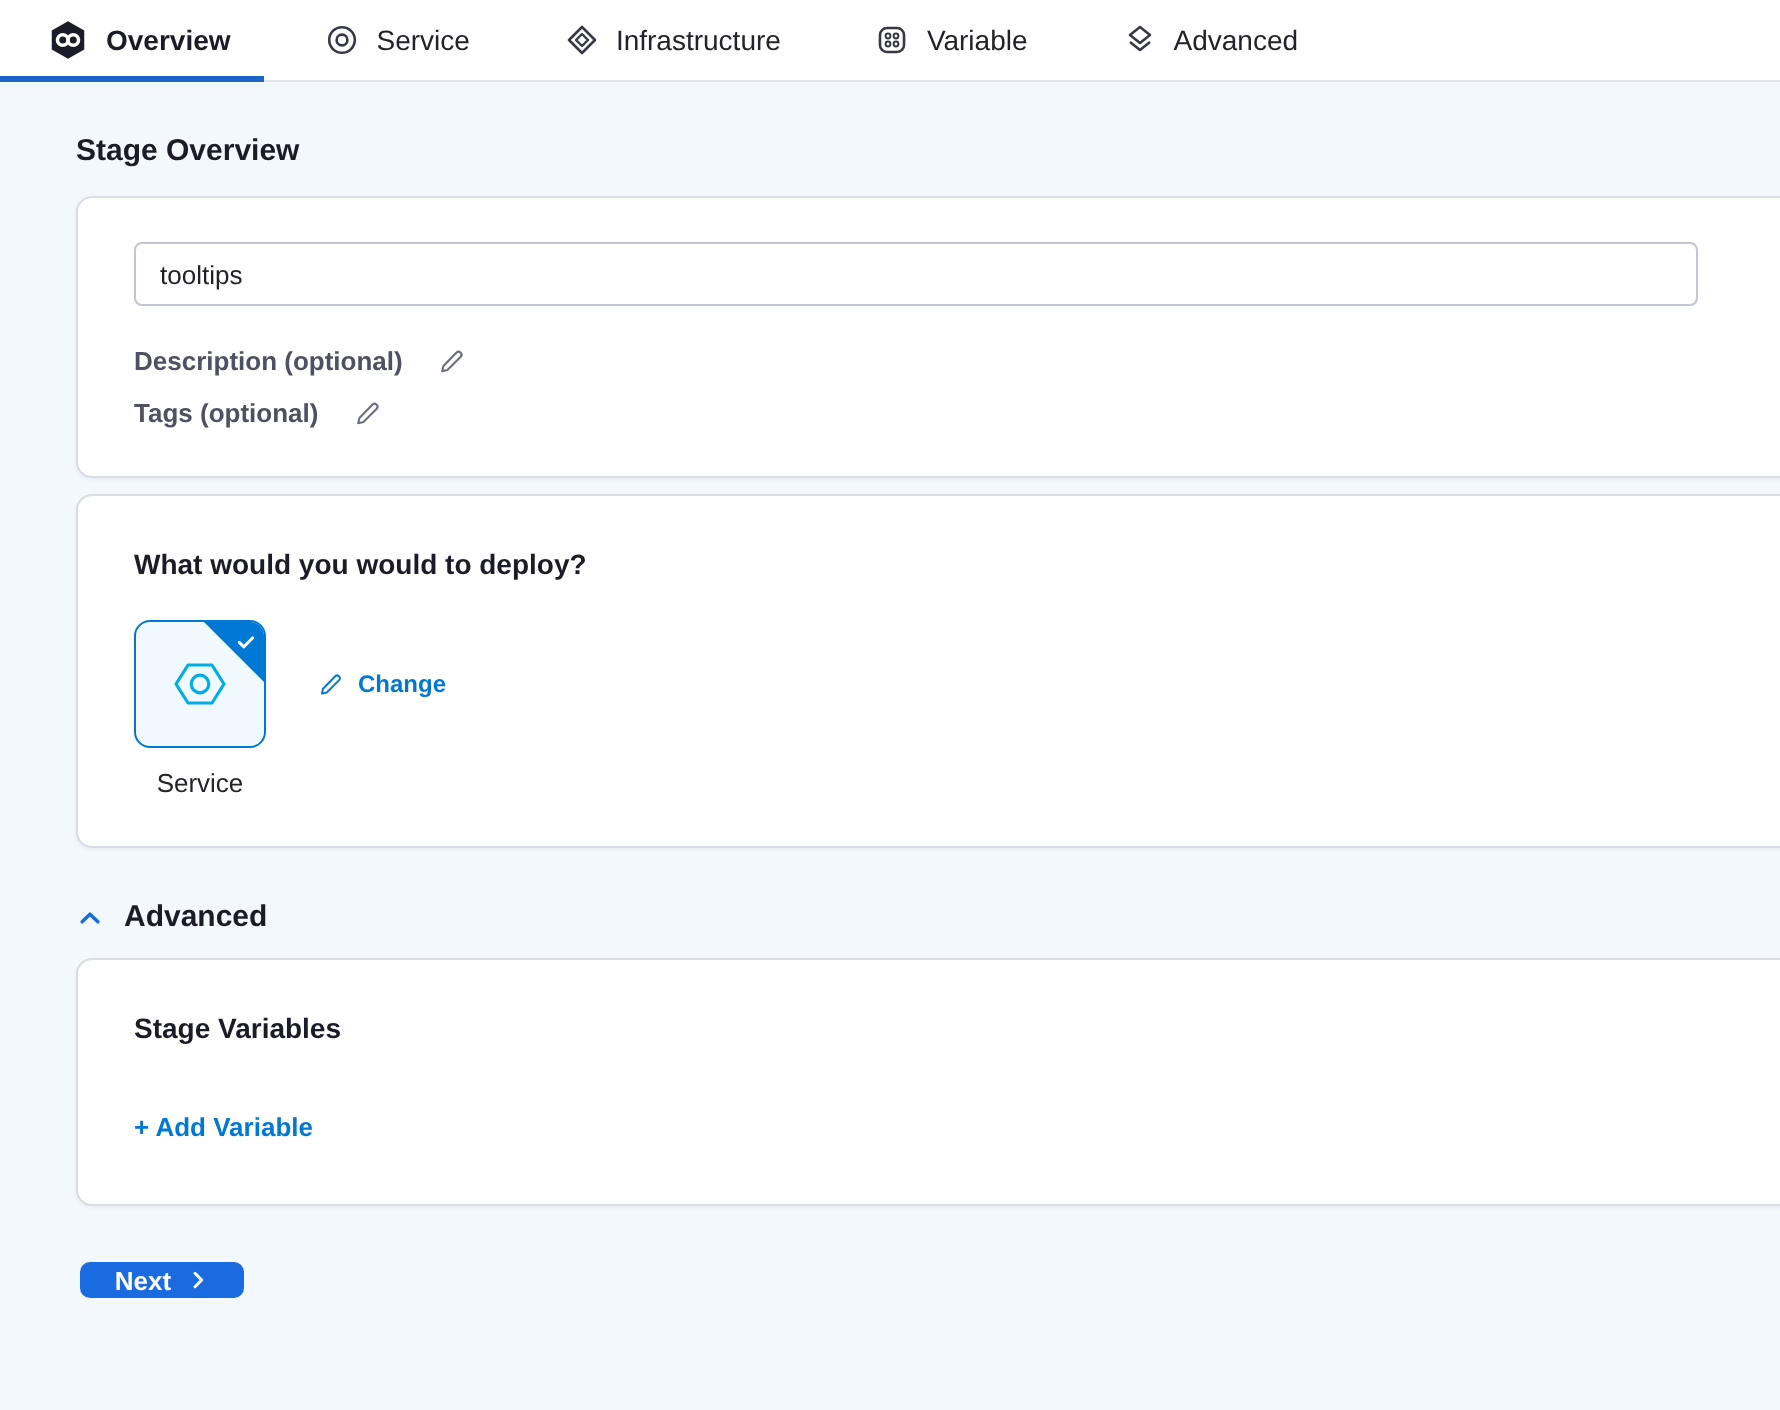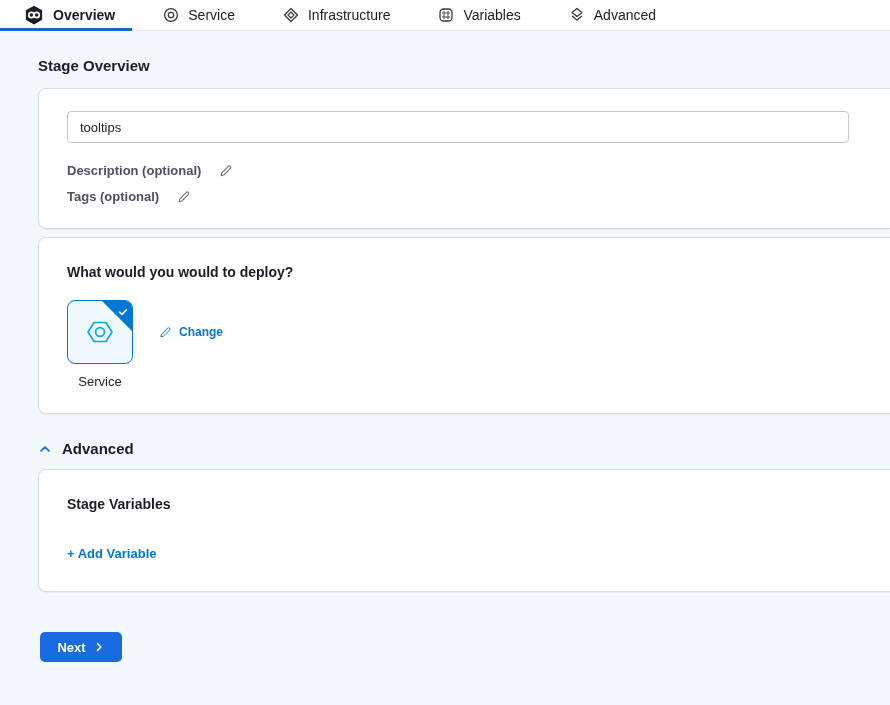--- a/index.html
+++ b/index.html
@@ -5,21 +5,21 @@
   * { margin:0; padding:0; box-sizing:border-box; }
   html,body { width:890px; height:705px; overflow:hidden; }
   body {
     font-family:"Liberation Sans", sans-serif;
     background:#f3f8fc;
     color:#1c1c28;
   }
   
   .tabbar {
     position:relative;
-    height:31px;
+    height:41px;
     background:#ffffff;
     border-bottom:1px solid #e1e4ec;
     display:flex;
     align-items:center;
     padding-left:24px;
   }
   .tab {
     display:flex;
     align-items:center;
     gap:9px;
@@ -146,22 +146,22 @@
     color:#0278d5;
     text-decoration:none;
     cursor:pointer;
   }
   
   .next-btn {
     display:flex;
     align-items:center;
     justify-content:center;
     gap:7px;
-    margin:40px 0 0 40px;
-    width:82px; height:30px;
+    margin:28px 0 0 40px;
+    width:82px; height:18px;
     background:#1b6be0;
     border:none;
     border-radius:5px;
     color:#ffffff;
     font-size:13px;
     font-weight:bold;
     font-family:"Liberation Sans", sans-serif;
     cursor:pointer;
   }
 </style>
@@ -200,21 +200,21 @@
   <div class="tab">
     <span class="tab-icon">
       <svg width="16" height="16" viewBox="0 0 16 16">
         <rect x="2" y="2" width="12" height="12" rx="3.5" fill="none" stroke="#383946" stroke-width="1.3"></rect>
         <circle cx="6" cy="6" r="1.2" fill="none" stroke="#383946" stroke-width="1"></circle>
         <circle cx="10" cy="6" r="1.2" fill="none" stroke="#383946" stroke-width="1"></circle>
         <circle cx="6" cy="10" r="1.2" fill="none" stroke="#383946" stroke-width="1"></circle>
         <circle cx="10" cy="10" r="1.2" fill="none" stroke="#383946" stroke-width="1"></circle>
       </svg>
     </span>
-    <span class="tab-label">Variables</span>
+    <span class="tab-label">Variable</span>
   </div>
   <div class="tab">
     <span class="tab-icon">
       <svg width="16" height="16" viewBox="0 0 16 16">
         <path d="M8 1.5 L13 5.5 L8 9.5 L3 5.5 Z" fill="none" stroke="#383946" stroke-width="1.3" stroke-linejoin="round"></path>
         <path d="M3 9 L8 13 L13 9" fill="none" stroke="#383946" stroke-width="1.3" stroke-linejoin="round"></path>
       </svg>
     </span>
     <span class="tab-label">Advanced</span>
   </div>

